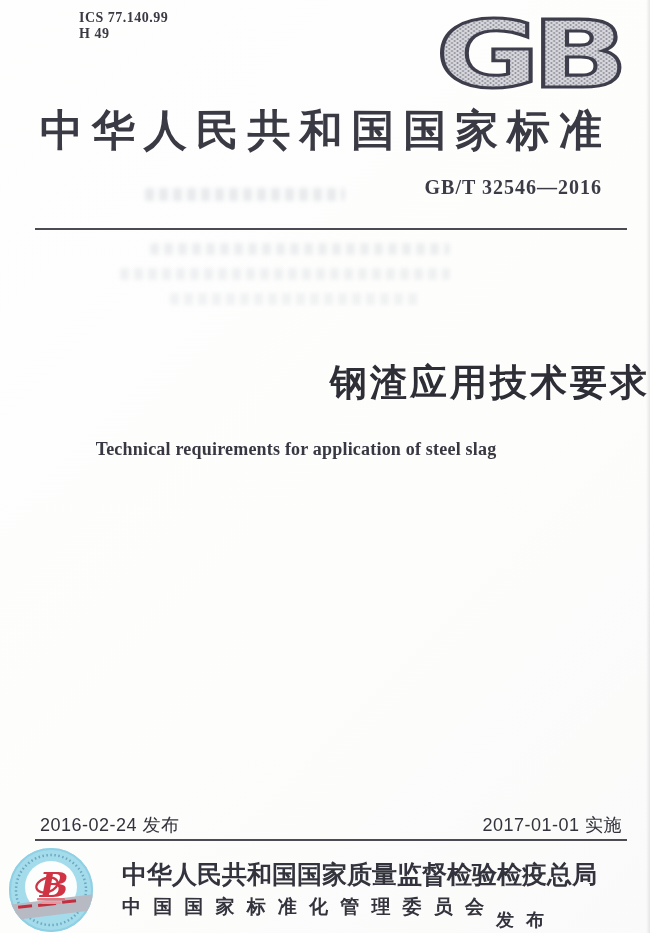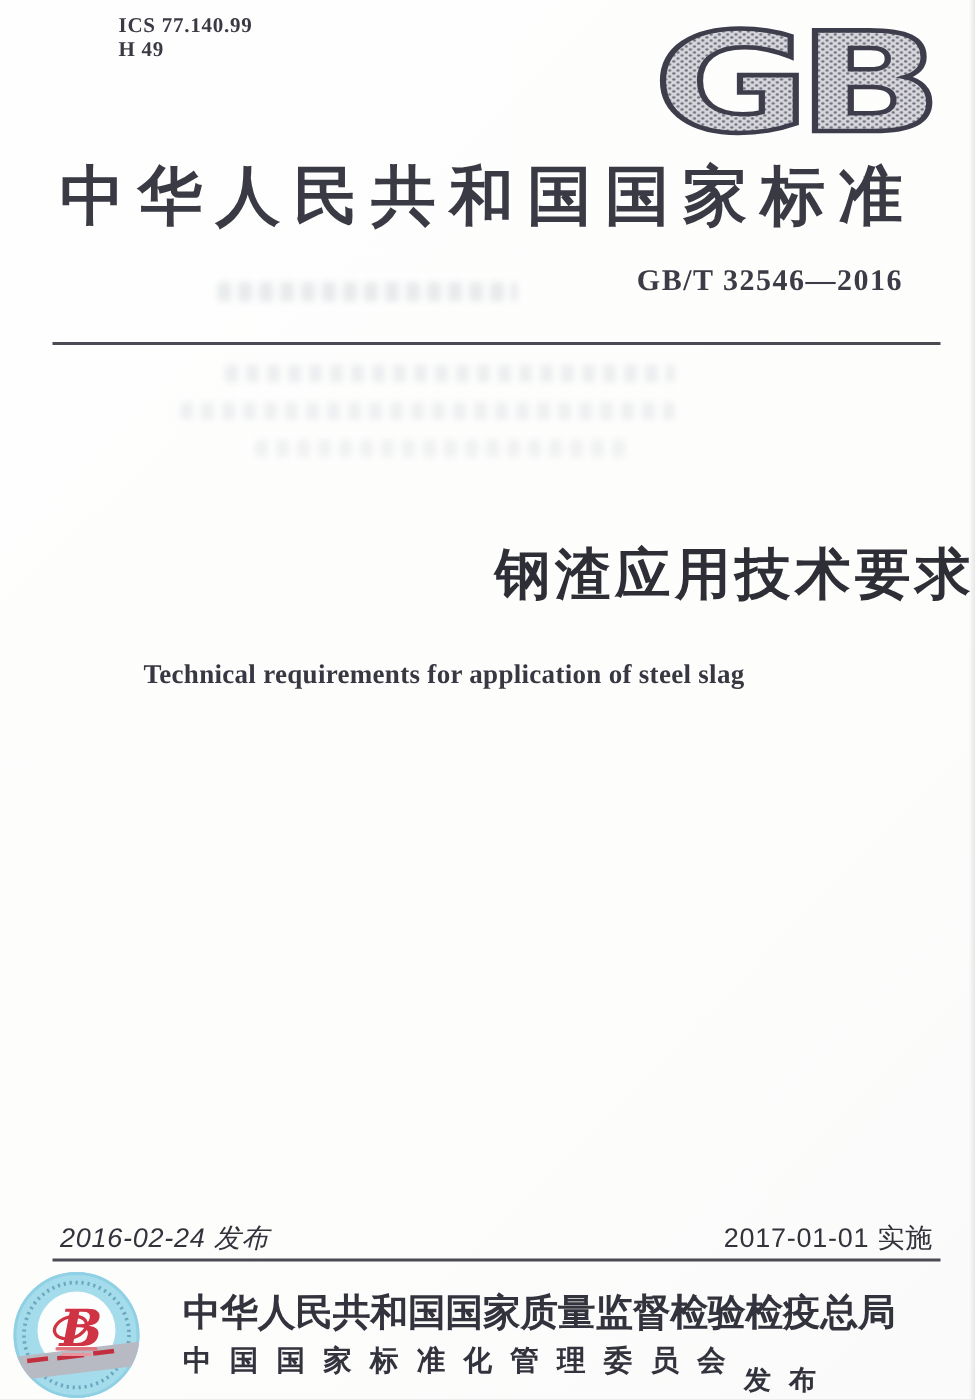--- a/index.html
+++ b/index.html
@@ -46,21 +46,21 @@
   }
   .doc-title-en{
     position:absolute;left:0;top:423px;width:592px;text-align:center;
     font-size:18px;font-weight:bold;color:#383842;letter-spacing:.2px;margin-top:16px;
   }
   
   .date-left,.date-right{
     position:absolute;top:813px;font-family:"Liberation Sans","DejaVu Sans",sans-serif;
     font-size:18px;color:#33333b;letter-spacing:.5px;
   }
-  .date-left{left:40px;font-style:italic;}
+  .date-left{left:40px;}
   .date-right{right:28px;}
   
   .issuer-block{position:absolute;left:122px;top:858px;width:362px;}
   .issuer-line1{font-size:25px;font-weight:bold;color:#33333d;white-space:nowrap;}
   .issuer-line2{
     font-size:19px;font-weight:bold;color:#33333d;margin-top:3px;
     text-align:justify;text-align-last:justify;display:flex;justify-content:space-between;
   }
   .publish-label{
     position:absolute;left:496px;top:908px;font-size:18px;font-weight:bold;

